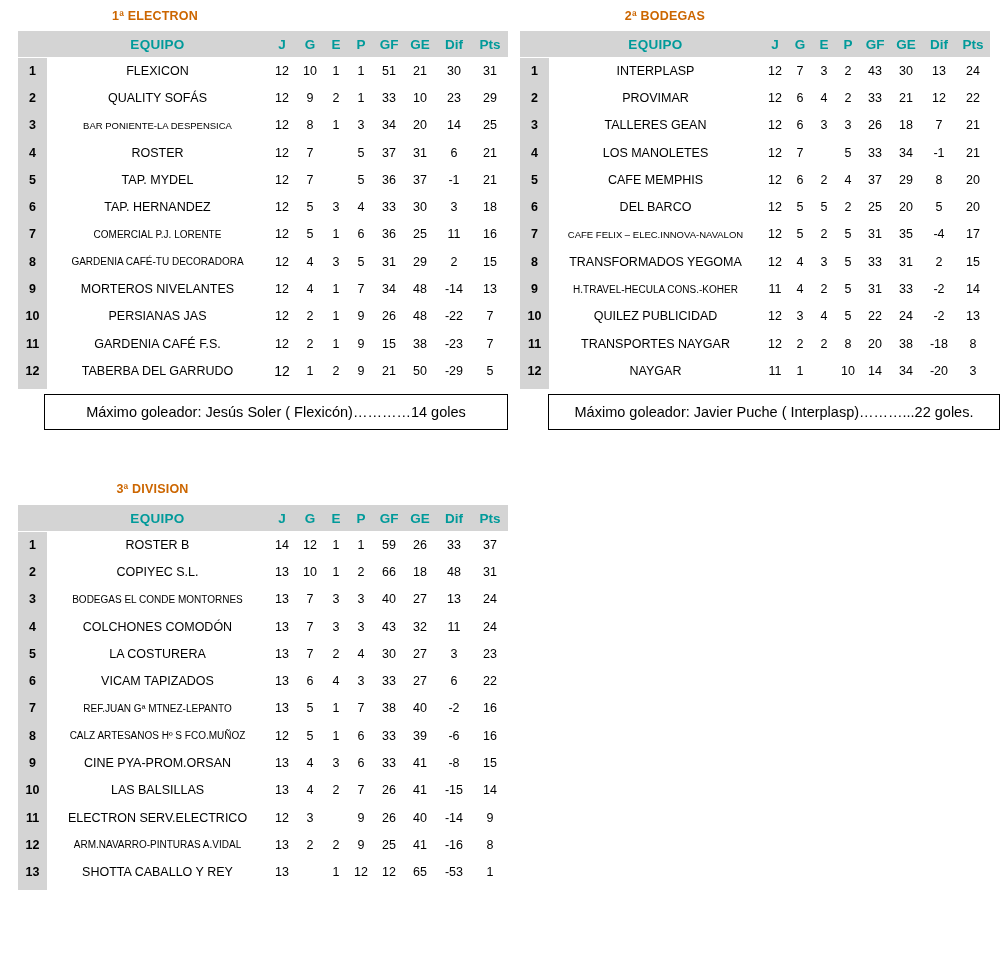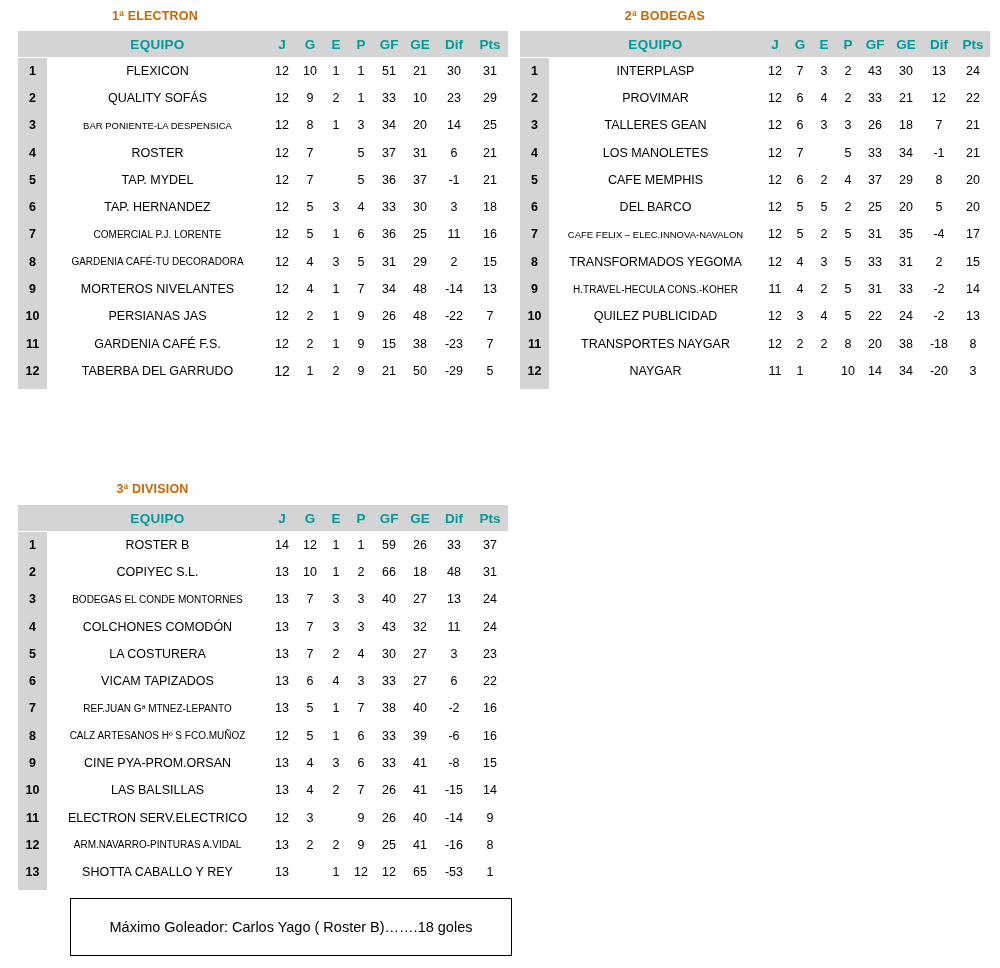--- a/index.html
+++ b/index.html
@@ -239,20 +239,23 @@
           <td class="c-stat">2</td>
           <td class="c-stat">9</td>
           <td class="c-stat">21</td>
           <td class="c-stat">50</td>
           <td class="c-stat">-29</td>
           <td class="c-stat">5</td>
         </tr>
     </tbody>
   </table>
 
+  <div class="scorer-box" style="left:44px;top:394px;width:464px;height:36px;">
+    <span>Máximo goleador: Jesús Soler ( Flexicón)…………14 goles</span>
+  </div>
 </div>
 
 <div class="league" style="left:510px;top:0;width:490px;height:440px;">
 
   <div class="league-title" style="left:100px;top:9px;width:110px;">2ª BODEGAS</div>
 
   <div class="rank-strip" style="left:10px;top:58px;width:29px;height:331px;"></div>
 
   <table class="standings" style="left:10px;top:31px;width:470px;">
     <colgroup>
@@ -422,20 +425,23 @@
           <td class="c-stat"></td>
           <td class="c-stat">10</td>
           <td class="c-stat">14</td>
           <td class="c-stat">34</td>
           <td class="c-stat">-20</td>
           <td class="c-stat">3</td>
         </tr>
     </tbody>
   </table>
 
+  <div class="scorer-box" style="left:38px;top:394px;width:452px;height:36px;">
+    <span>Máximo goleador: Javier Puche ( Interplasp)………...22 goles.</span>
+  </div>
 </div>
 
 <div class="league" style="left:0;top:474px;width:510px;height:494px;">
 
   <div class="league-title" style="left:95px;top:8px;width:115px;">3ª DIVISION</div>
 
   <div class="rank-strip" style="left:18px;top:58px;width:29px;height:358px;"></div>
 
   <table class="standings" style="left:18px;top:31px;width:490px;">
     <colgroup>
@@ -617,16 +623,13 @@
           <td class="c-stat">1</td>
           <td class="c-stat">12</td>
           <td class="c-stat">12</td>
           <td class="c-stat">65</td>
           <td class="c-stat">-53</td>
           <td class="c-stat">1</td>
         </tr>
     </tbody>
   </table>
 
-  <div class="scorer-box" style="left:70px;top:424px;width:442px;height:58px;">
-    <span>Máximo Goleador: Carlos Yago ( Roster B)…….18 goles</span>
-  </div>
 </div>
 
 </body></html>

